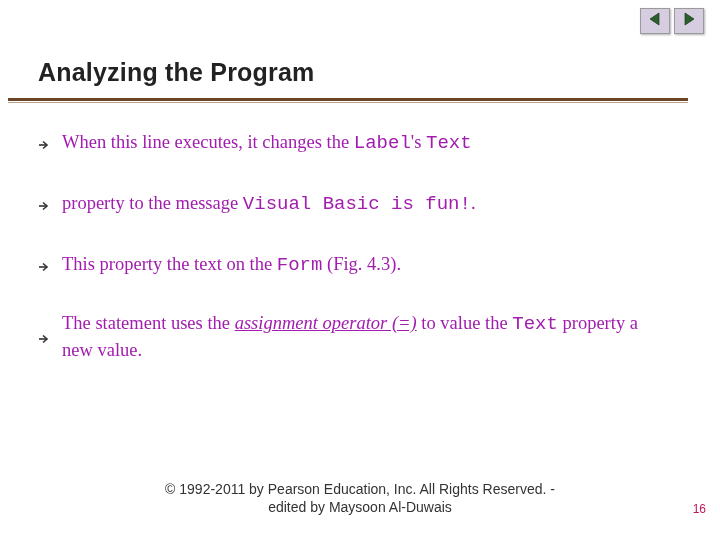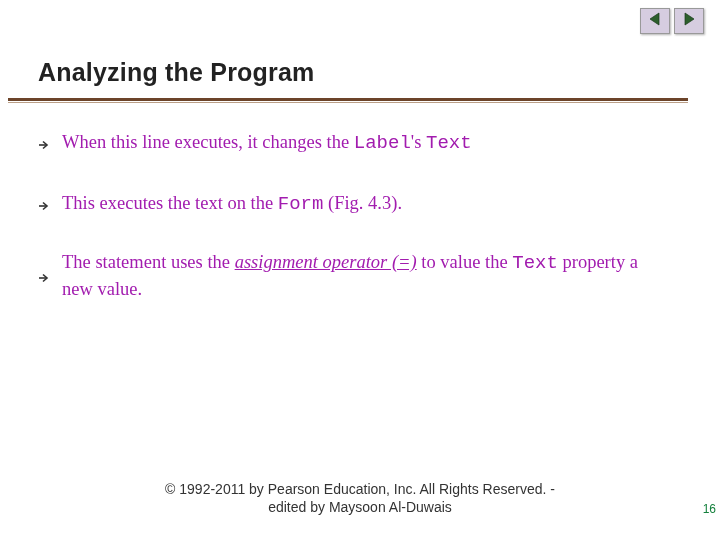--- a/index.html
+++ b/index.html
@@ -103,25 +103,25 @@
     bottom: 24px;
     width: 100%;
     text-align: center;
     font-family: Tahoma, Verdana, sans-serif;
     font-size: 14px;
     color: #333;
     line-height: 1.3;
   }
   .page-number {
     position: absolute;
-    right: 4px;
+    right: 14px;
     bottom: 24px;
     font-family: Tahoma, Verdana, sans-serif;
     font-size: 12px;
-    color: #15803d;
+    color: #be185d;
   }
 </style>
 </head>
 <body>
 
 <div class="nav-arrows">
   <div class="nav-button">
     <span>
       <svg viewBox="0 0 16 16">
           <polygon points="12,2 3,8 12,14" fill="#2c5f2c" stroke="#1a3a1a" stroke-width="0.7"></polygon>
@@ -147,21 +147,28 @@
           <line x1="1" y1="6" x2="8" y2="6" stroke="#333" stroke-width="1.6"></line>
           <polyline points="5,2.5 9,6 5,9.5" fill="none" stroke="#333" stroke-width="1.6"></polyline>
         </svg></span>
       <span class="bullet-text"><span>When this line executes, it changes the </span><span class="mono">Label</span><span>'s </span><span class="mono">Text</span></span>
     </div>
     <div class="bullet-row">
       <span class="bullet-icon"><svg viewBox="0 0 12 12">
           <line x1="1" y1="6" x2="8" y2="6" stroke="#333" stroke-width="1.6"></line>
           <polyline points="5,2.5 9,6 5,9.5" fill="none" stroke="#333" stroke-width="1.6"></polyline>
         </svg></span>
-      <span class="bullet-text"><span>This executes the text on the </span><span class="mono">Form</span><span> (Fig. 4.3).</span></span>
+      <span class="bullet-text"><span> property to the message </span><span class="mono">Visual Basic is fun!</span><span>.</span></span>
+    </div>
+    <div class="bullet-row">
+      <span class="bullet-icon"><svg viewBox="0 0 12 12">
+          <line x1="1" y1="6" x2="8" y2="6" stroke="#333" stroke-width="1.6"></line>
+          <polyline points="5,2.5 9,6 5,9.5" fill="none" stroke="#333" stroke-width="1.6"></polyline>
+        </svg></span>
+      <span class="bullet-text"><span>This property the text on the </span><span class="mono">Form</span><span> (Fig. 4.3).</span></span>
     </div>
     <div class="bullet-row">
       <span class="bullet-icon"><svg viewBox="0 0 12 12">
           <line x1="1" y1="6" x2="8" y2="6" stroke="#333" stroke-width="1.6"></line>
           <polyline points="5,2.5 9,6 5,9.5" fill="none" stroke="#333" stroke-width="1.6"></polyline>
         </svg></span>
       <span class="bullet-text"><span>The statement uses the </span><span class="underline">assignment operator (=)</span><span> to value the </span><span class="mono">Text</span><span> property a new value.</span></span>
     </div>
   </div>
 

